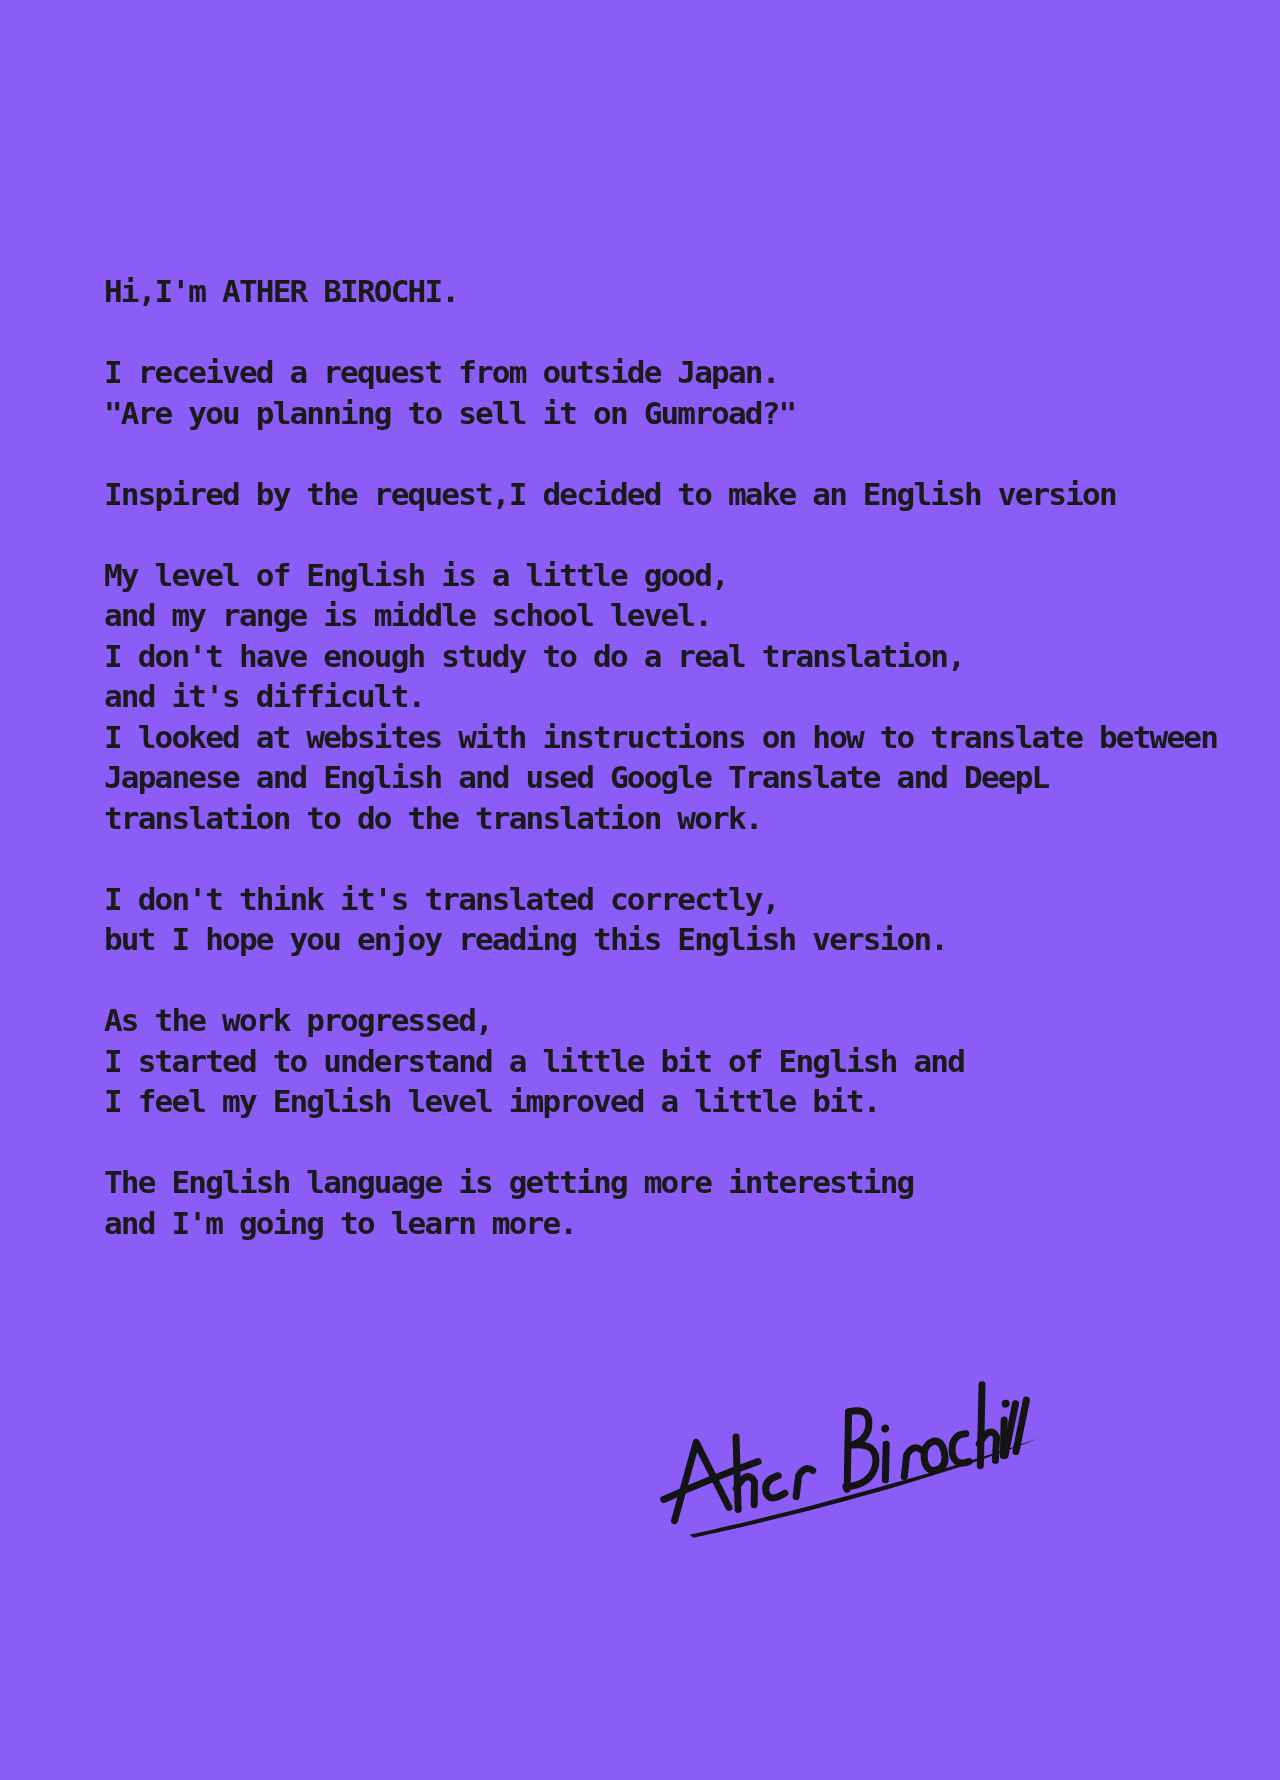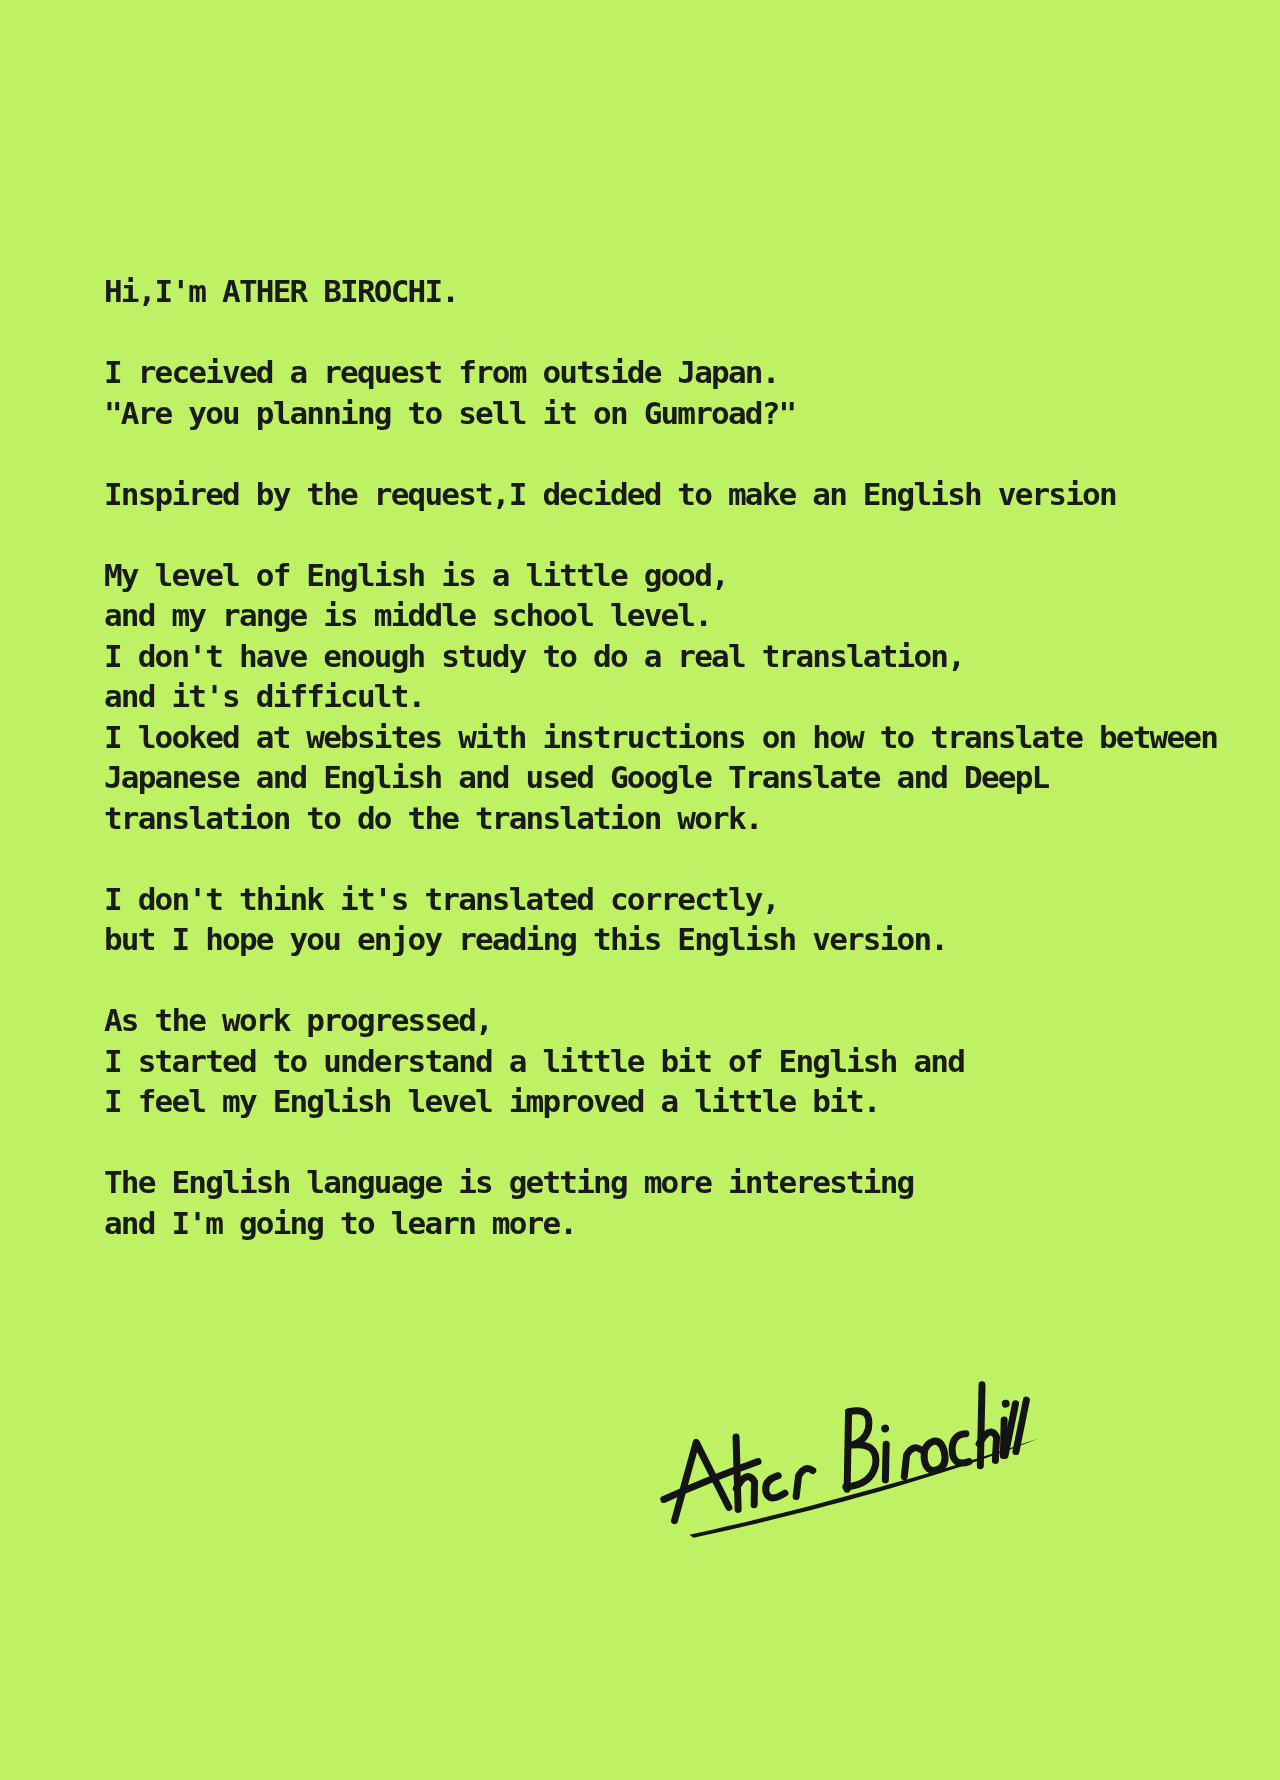--- a/index.html
+++ b/index.html
@@ -10,21 +10,21 @@
     width: 1280px;
     height: 1780px;
     position: relative;
     background: #ffffff;
     overflow: hidden;
     font-family: "DejaVu Sans Mono", monospace;
   }
   .page {
     position: absolute;
     inset: 0;
-    background: #bef264;
+    background: #8b5cf6;
   }
   .letter-text {
     position: absolute;
     left: 104px;
     top: 271px;
     margin: 0;
     font-family: "DejaVu Sans Mono", monospace;
     font-weight: 700;
     font-size: 31px;
     line-height: 40.5px;

